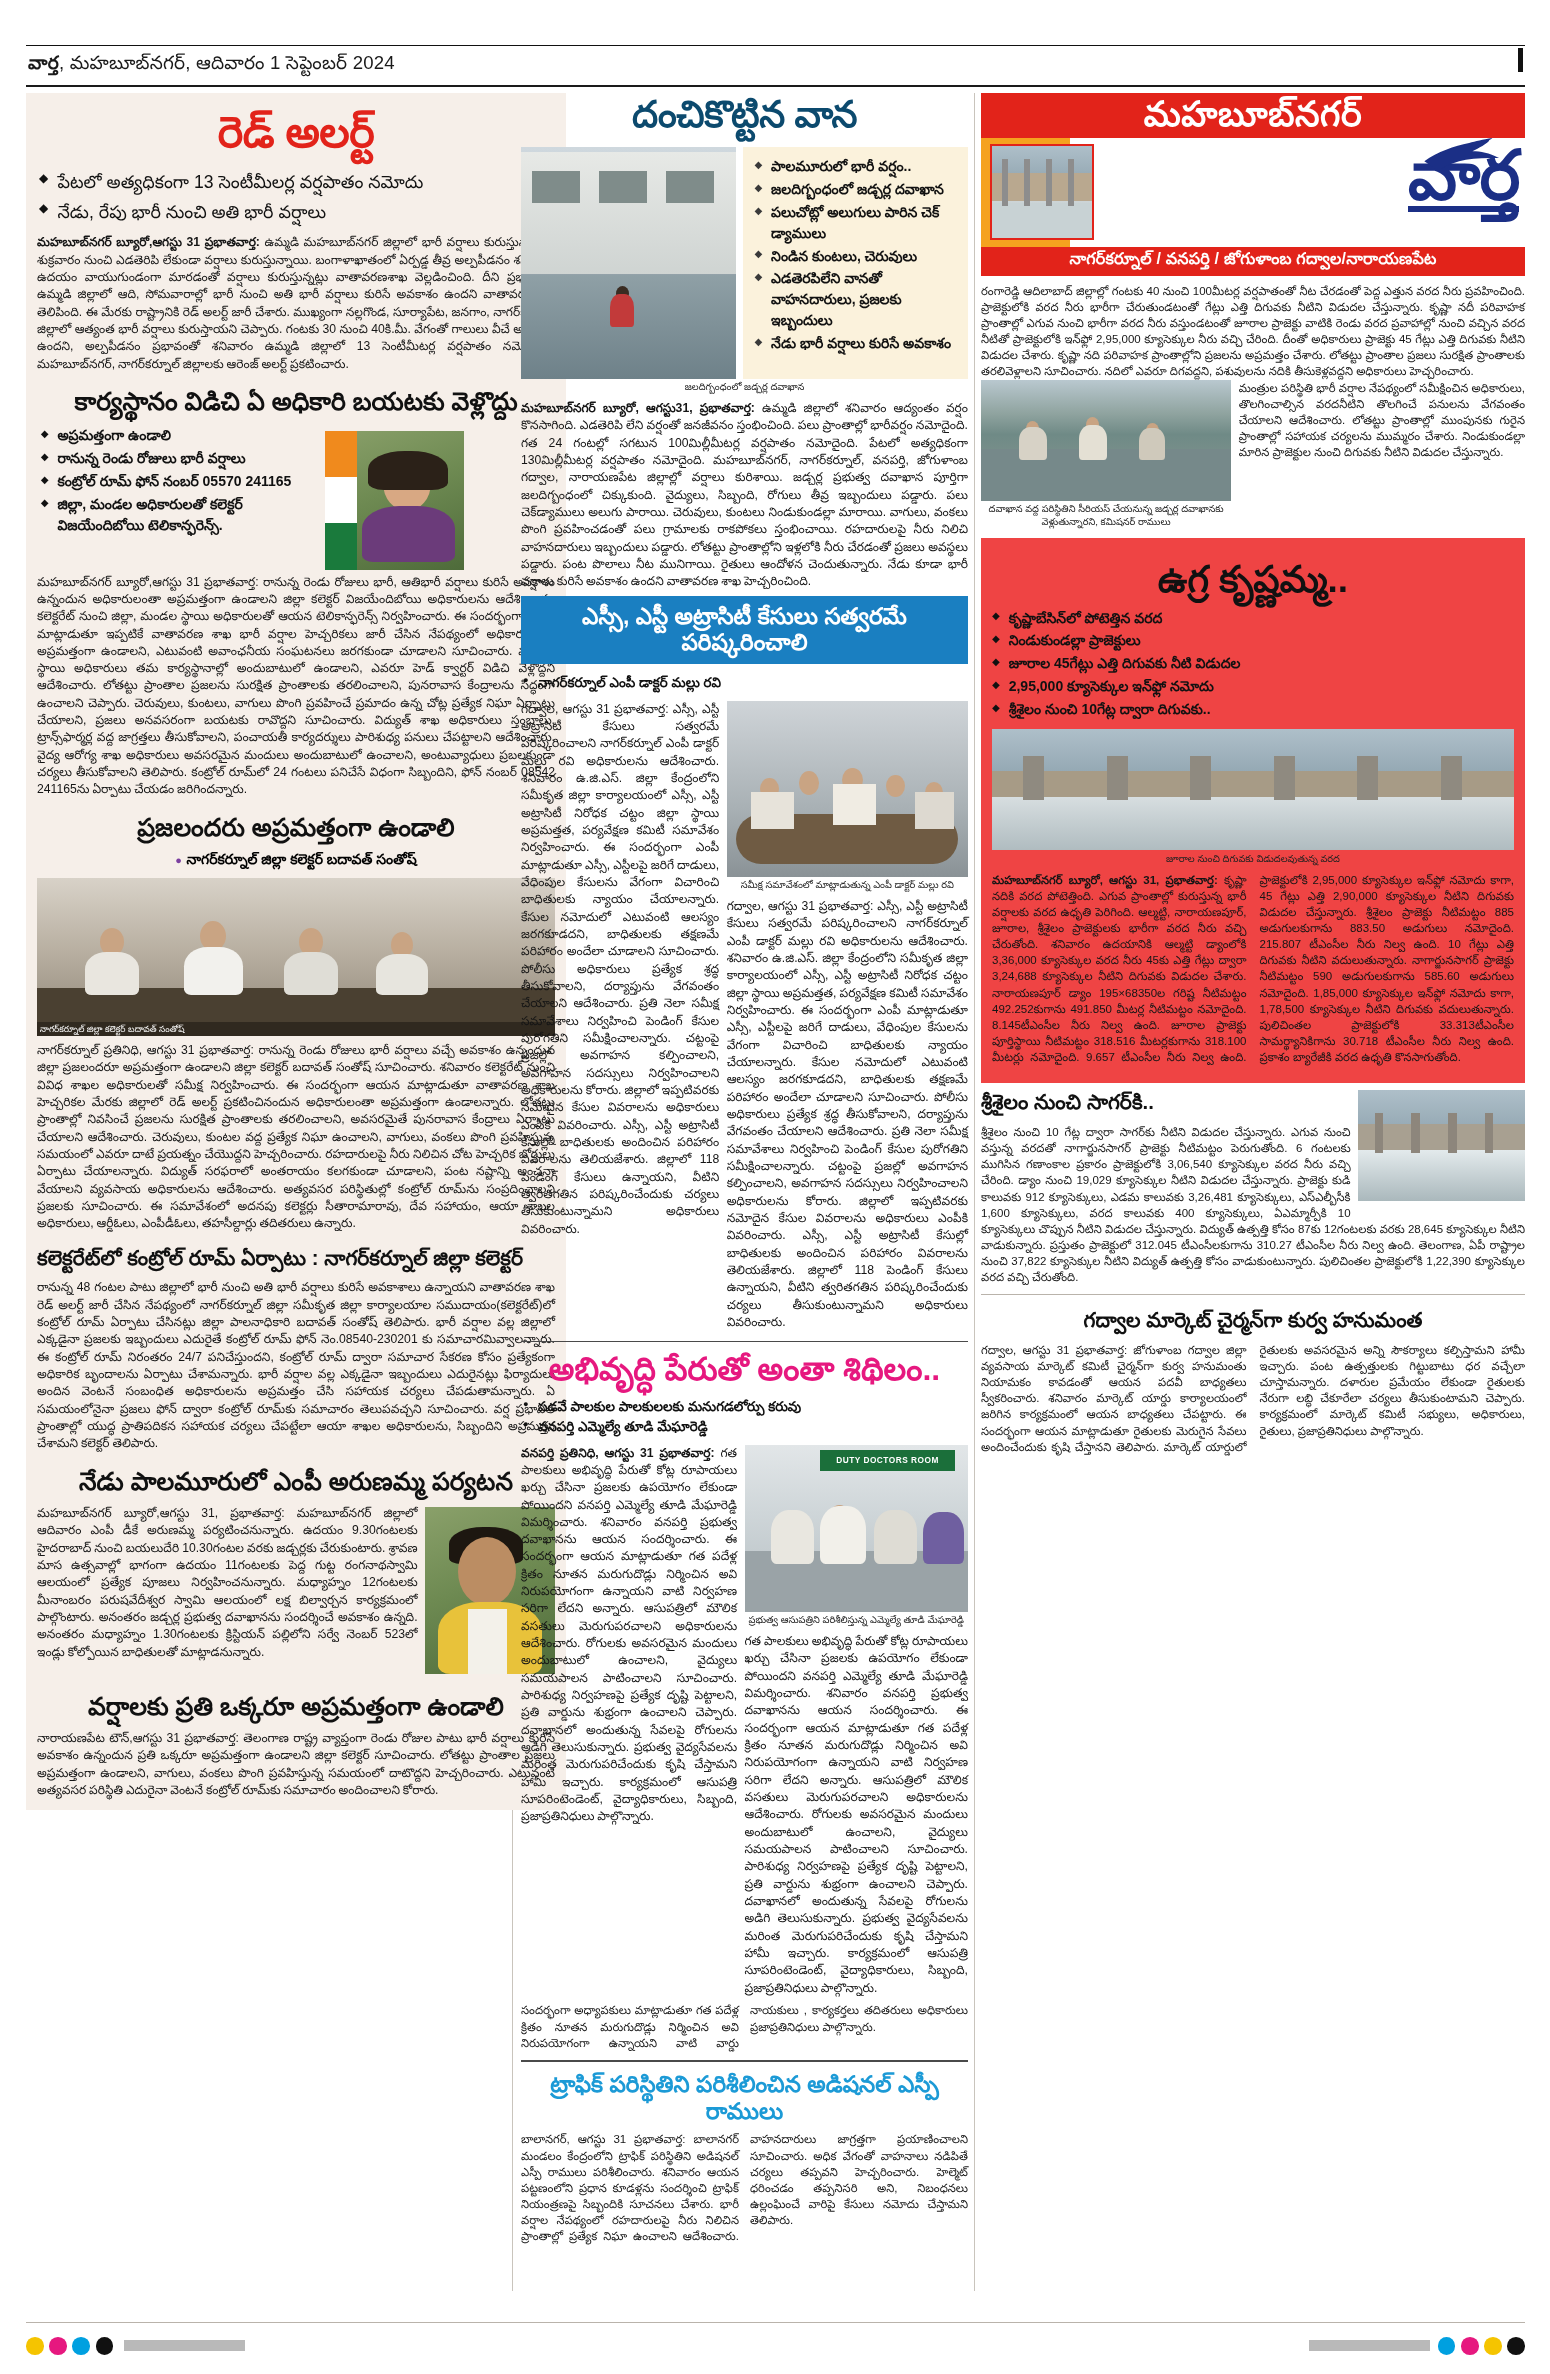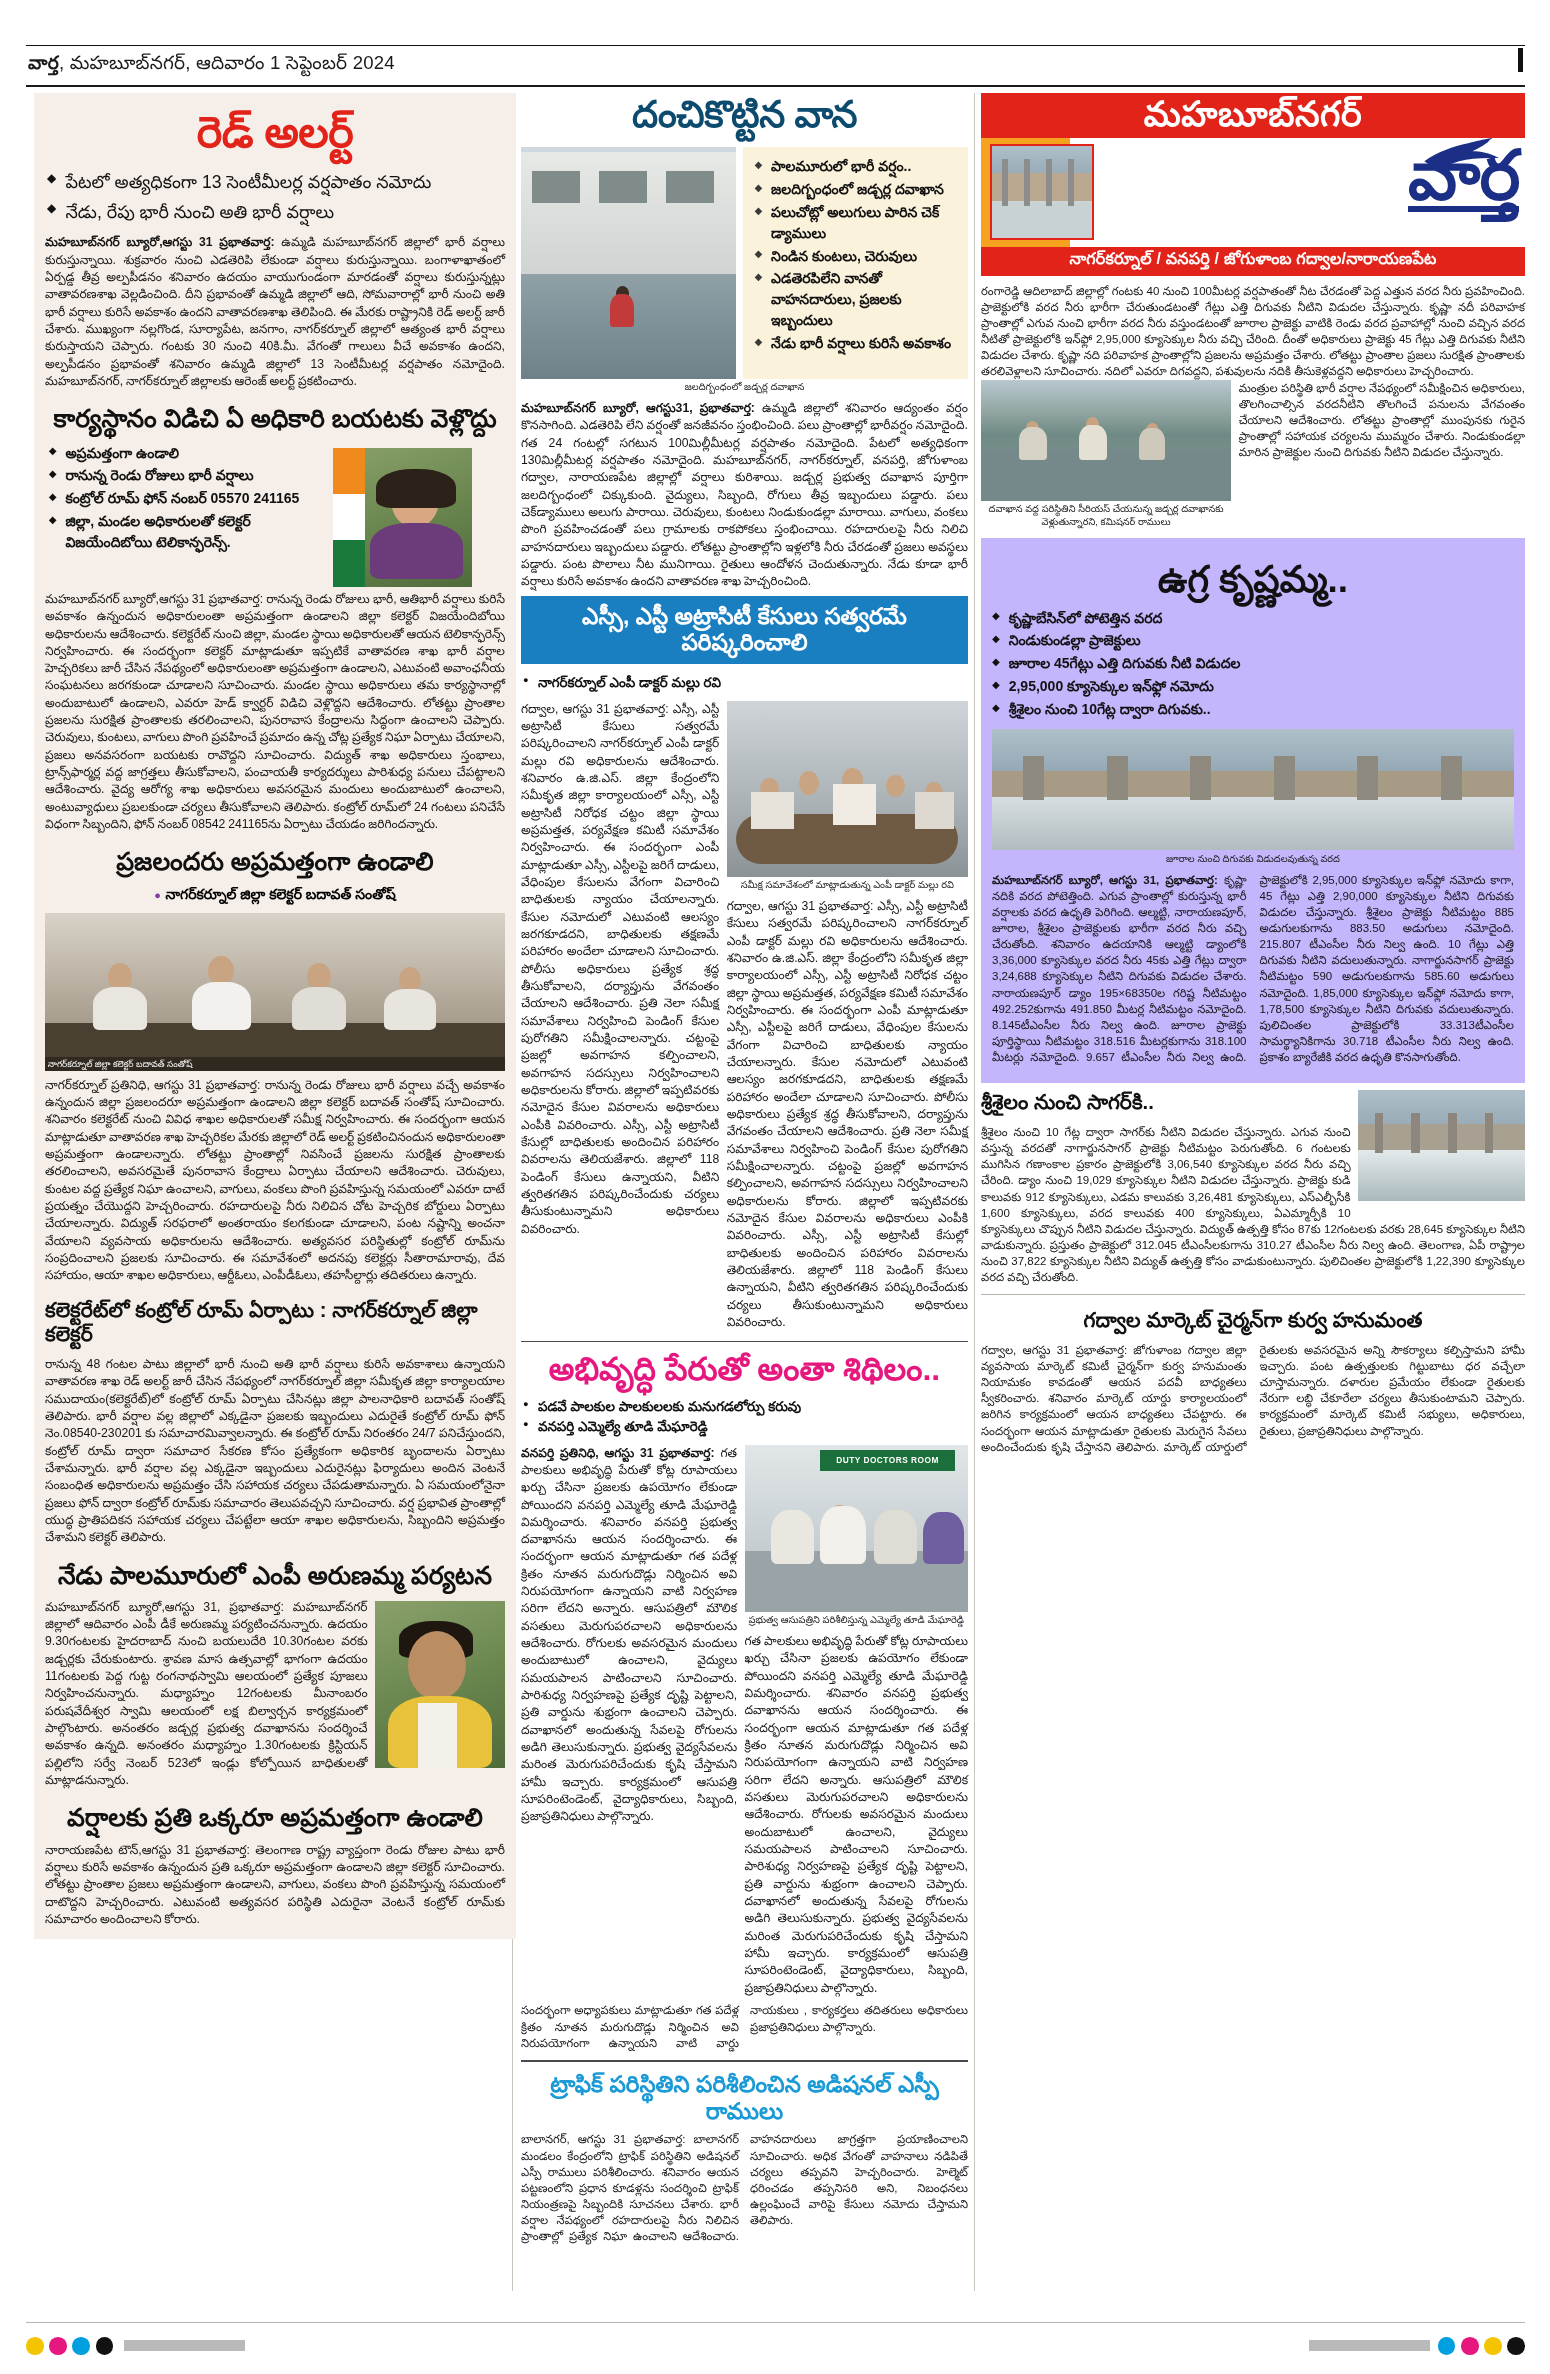--- a/index.html
+++ b/index.html
@@ -25,21 +25,21 @@
   .page-mark {
     position: absolute; top: 48px; right: 28px;
     width: 4.6px; height: 24px; background: #111;
   }
   .rule-under-date {
     position: absolute; top: 85px; left: 26px; right: 26px;
     height: 1.9px; background: #1a1a1a;
   }
 
   
-  .col-left  { position: absolute; top: 93px; left: 26px;  width: 482px; margin-left: 8px; }
+  .col-left  { position: absolute; top: 93px; left: 26px;  width: 540px; }
   .col-mid   { position: absolute; top: 93px; left: 521px; width: 447px; }
   .col-right { position: absolute; top: 93px; left: 981px;width: 544px; }
 
   .vrule { position:absolute; top:93px; width:0.9px; background:#c9c4bc; }
   .vrule.a { left: 512px; height: 2198px; }
   .vrule.b { left: 974px; height: 2198px; }
 
   
   .tint { background: #f6efe9; padding: 9.3px 11px 11px; }
   .hl-red {
@@ -171,21 +171,21 @@
   .dove { position:absolute; right:15px; top:-5.6px; width:83px; height:39px; }
   .logo-bottom{
     background:#e2231a; color:#fff; font-weight:bold;
     font-size: 16px; text-align:center; padding:2.8px 0 3.7px; letter-spacing:0.2px;
   }
 
   .hl-black-big{
     font-weight:bold; text-align:center; color:#111;
     font-size: 37px; line-height:1.1; margin: 3.7px 0 7.4px;
   }
-  .tint-blue { background:#c4b5fd; padding:18px 11px; }
+  .tint-blue { background:#ef4444; padding:18px 11px; }
 
   
   .footer-dots { position:absolute; left:26px; bottom:20.4px; display:flex; align-items:center; gap:0; }
   .footer-dots-r { position:absolute; right:26px; bottom:20.4px; display:flex; align-items:center; gap:0; }
   .dot { width:17.6px; height:17.6px; border-radius:50%; margin-right:5.6px; }
   .bar { width:121px; height:11px; background:#b9b9b9; margin-left:5.6px; }
   .footer-rule{ position:absolute; left:26px; right:26px; bottom:52px; height:0.9px; background:#b9b3ab; }
 
   .tiny { font-size:11.5px; line-height:1.4; text-align:justify; color:#151515; }
   .tiny-c { font-size:11.5px; line-height:1.4; text-align:justify; color:#151515; column-count:2; column-gap:11px;}

